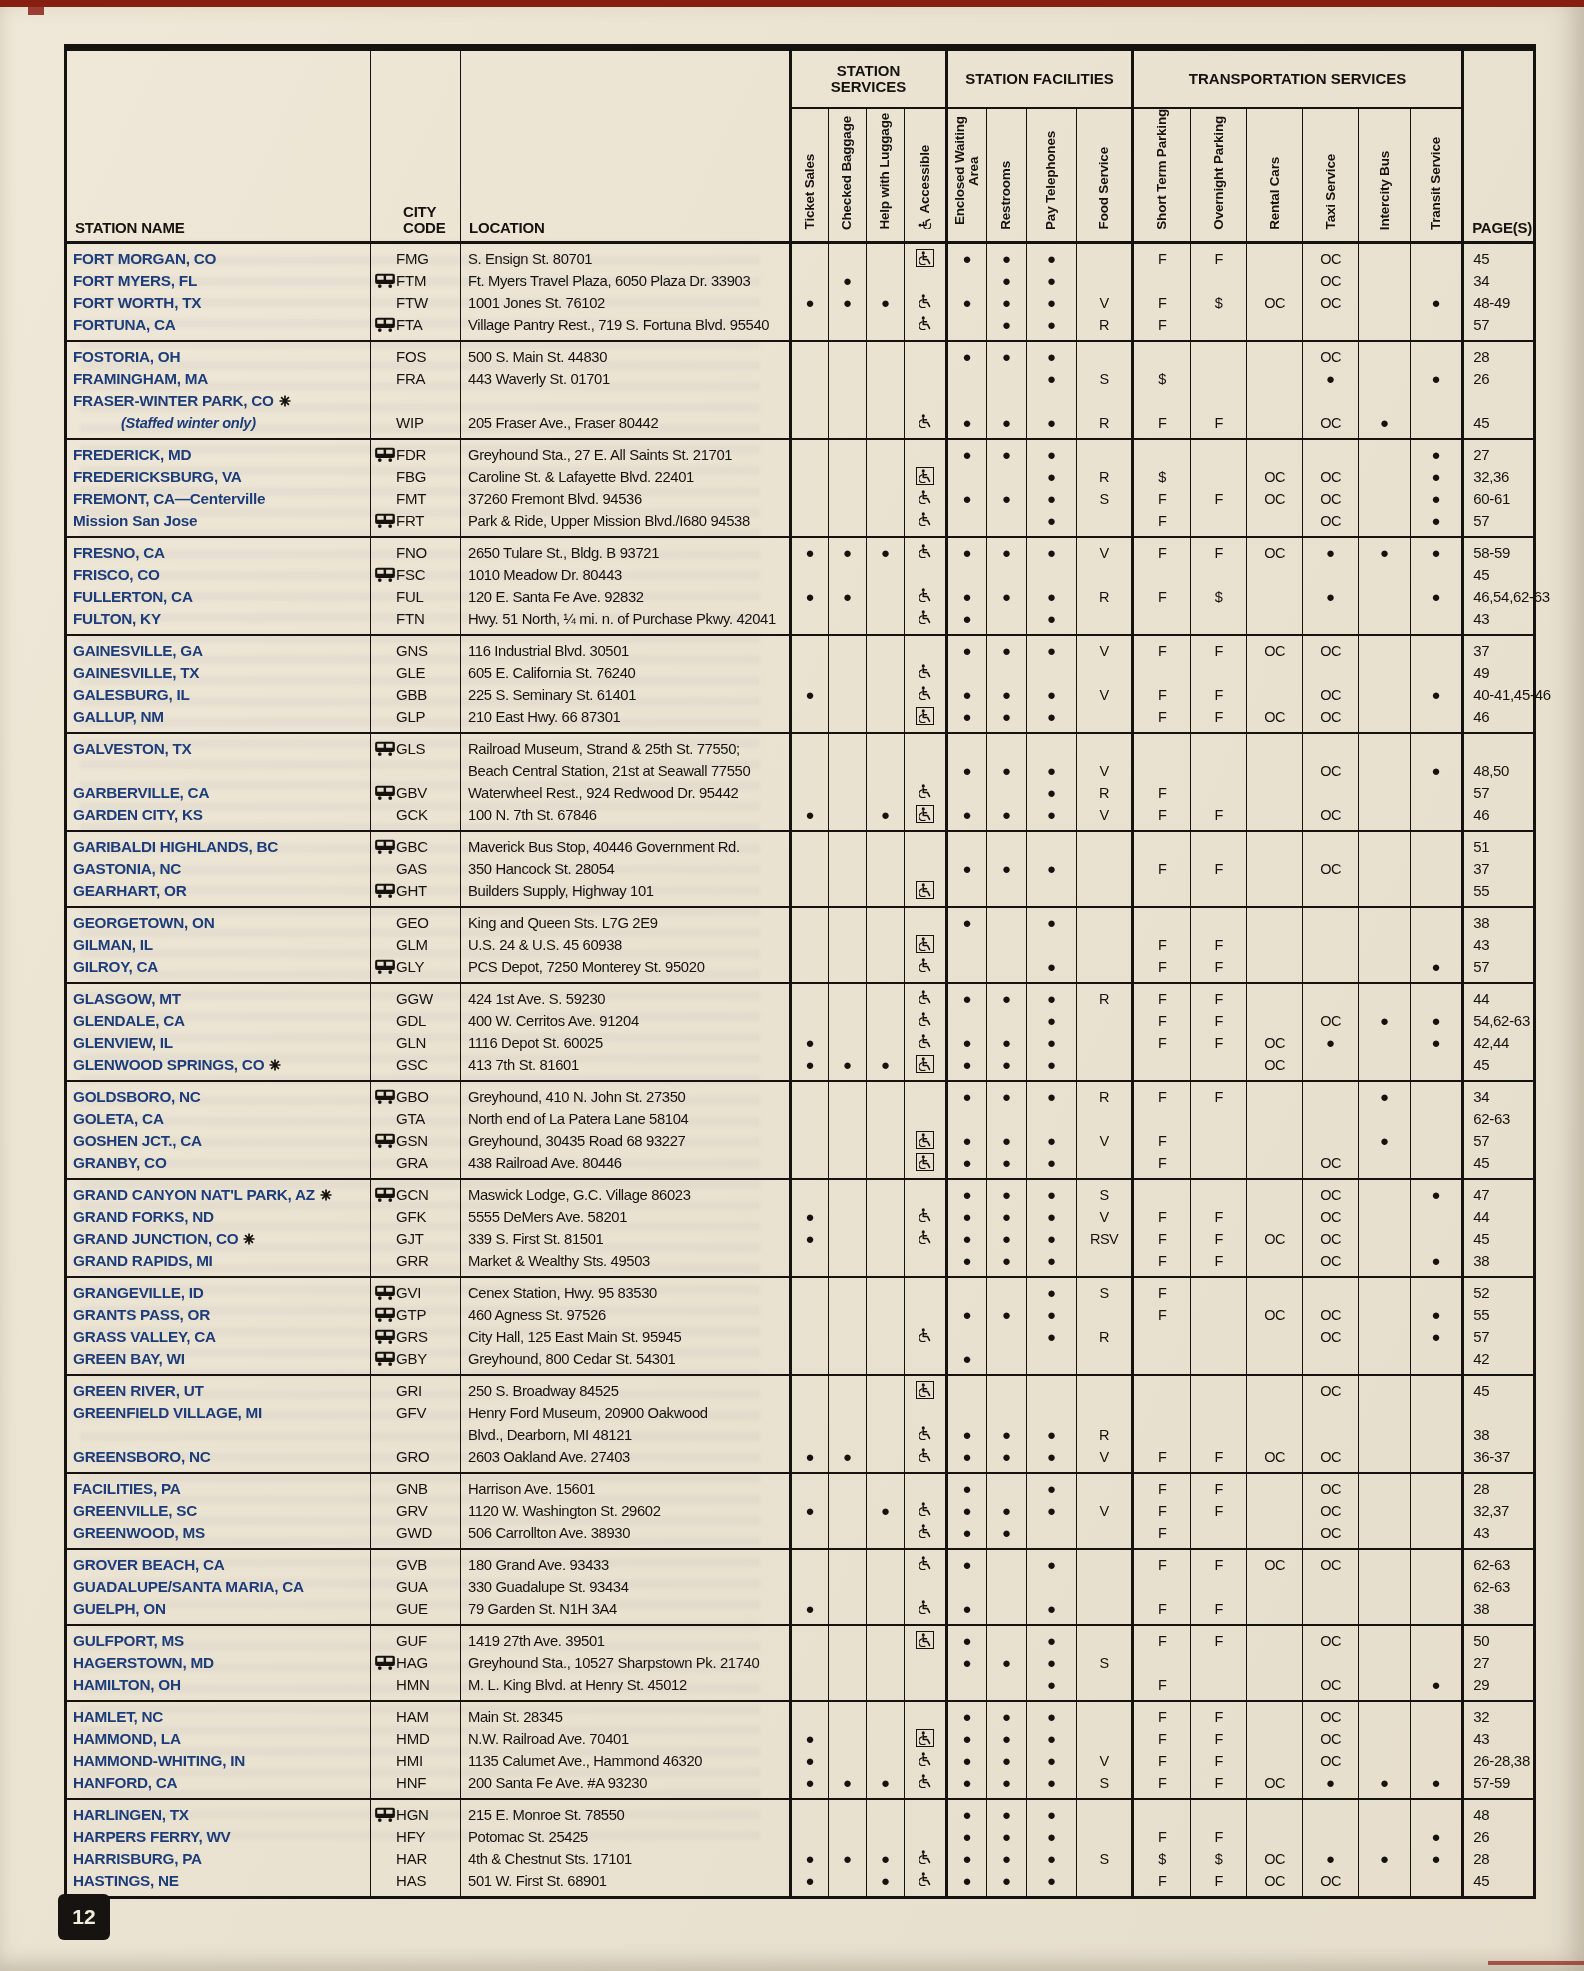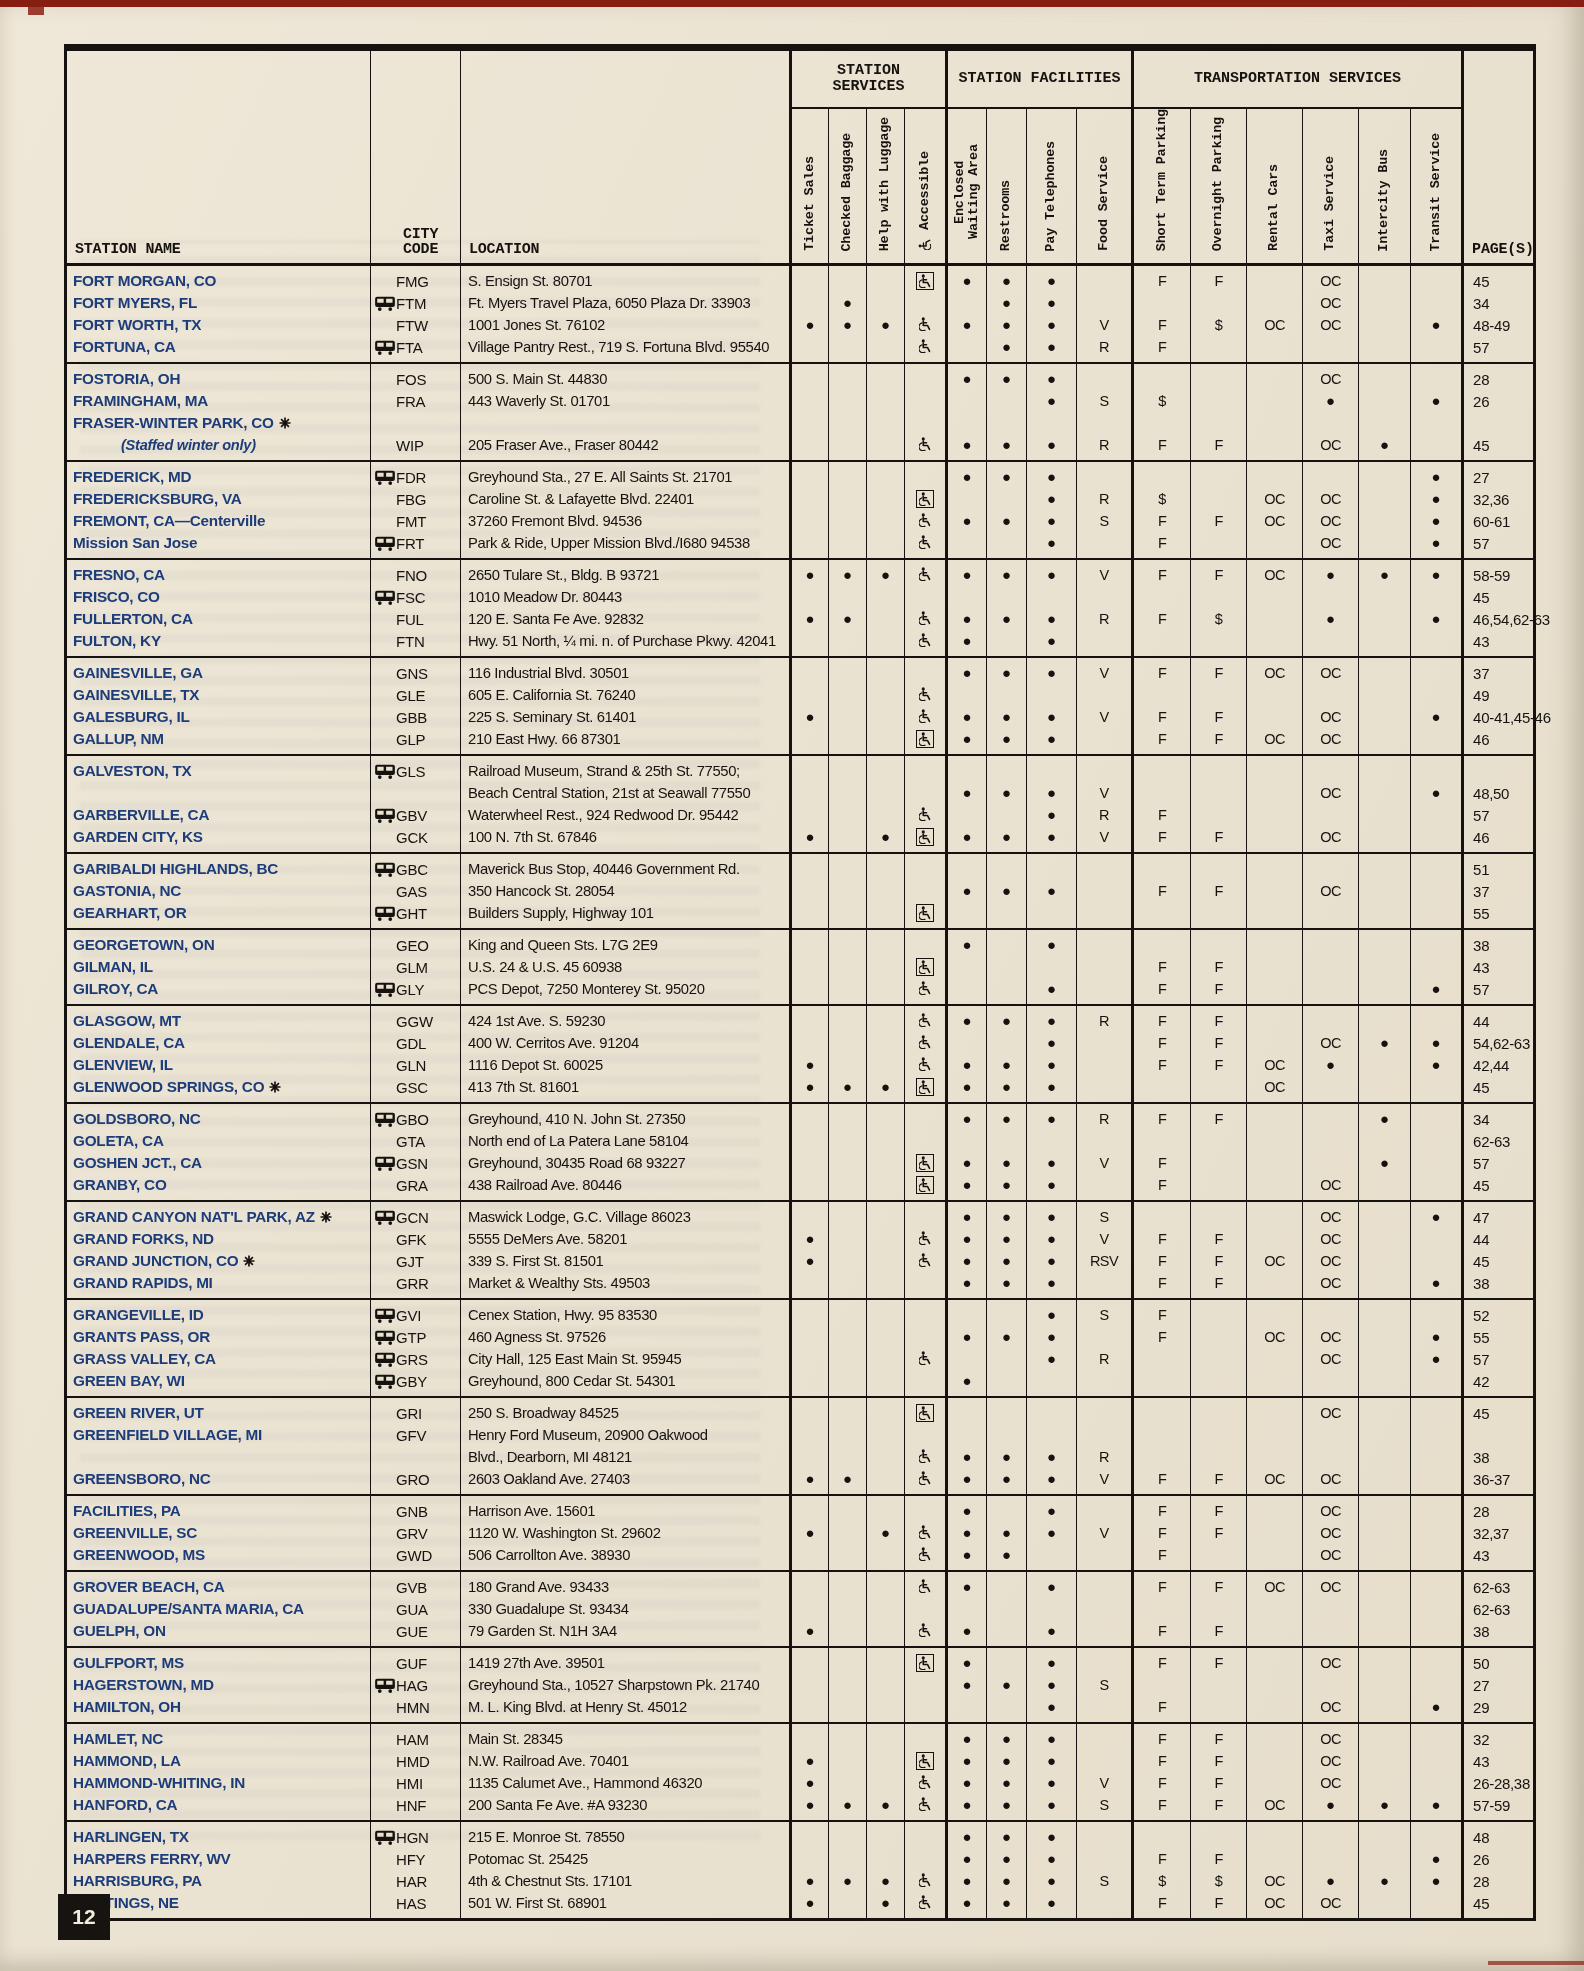--- a/index.html
+++ b/index.html
@@ -11,21 +11,21 @@
   .redmark{position:absolute;top:7px;left:28px;width:16px;height:8px;background:#8e2017;opacity:.85;}
   .redmark2{position:absolute;bottom:6px;right:0;width:96px;height:4px;background:#8e2017;opacity:.7;}
   .ghost{position:absolute;left:80px;top:240px;width:680px;height:1600px;pointer-events:none;
          background:repeating-linear-gradient(0deg,rgba(90,105,135,.05) 0 9px,transparent 9px 21px);
          filter:blur(1.6px);}
   .tablewrap{position:absolute;left:64px;top:44px;}
   table{border-collapse:collapse;table-layout:fixed;width:1469px;background:transparent;}
   th,td{padding:0;margin:0;}
   table{border:3.5px solid #15120f;border-top:7px solid #15120f;}
   
-  thead th{color:#15120f;font-family:Liberation Mono, monospace;}
+  thead th{color:#15120f;}
   tr.h1 th{height:52px;}
   tr.h2 th{height:124px;}
   .hname,.hcode,.hloc,.hpage{vertical-align:bottom;text-align:left;}
   .hlbl{font-size:15px;font-weight:700;letter-spacing:-.2px;display:inline-block;padding:0 0 5px 8px;line-height:1.05;}
   .hcodelbl{max-width:52px;margin-left:24px;}
   .hgrp{font-size:15px;font-weight:700;text-align:center;vertical-align:middle;border-bottom:2.5px solid #15120f;line-height:1.1;padding:2px 6px;}
   .hcode{border-left:1.5px solid #15120f;}
   .hloc{border-left:1.5px solid #15120f;}
   .gs{border-left:3px solid #15120f;}
   .gf{border-left:3px solid #15120f;margin-left:14px;}
@@ -58,21 +58,21 @@
   .loc{display:inline-block;padding-left:7px;font-size:14.8px;letter-spacing:-.35px;white-space:nowrap;line-height:1;}
   td.svc{text-align:center;border-left:1.5px solid #15120f;}
   td.svc.sec{border-left:3px solid #15120f;}
   td.tdpage{border-left:3px solid #15120f;text-align:left;}
   .pg{padding-left:9px;font-size:15px;letter-spacing:-.3px;white-space:nowrap;}
   .dot{font-size:15px;line-height:1;}
   .val{font-size:14.5px;font-weight:400;letter-spacing:-.5px;}
   .wc,.wcbox{display:inline-block;line-height:0;}
   .wcbox{border:1.6px solid #15120f;padding:1px 2px;}
   .badge{position:absolute;left:58px;top:1894px;width:52px;height:46px;background:#171310;
-         color:#f2ecdc;font-weight:700;font-size:21px;display:flex;align-items:center;justify-content:center;}
+         color:#f2ecdc;font-weight:700;font-size:21px;display:flex;align-items:center;justify-content:center;border-radius:6px;}
 </style>
 </head>
 <body>
 
 <div class="sheet">
   <div class="topstrip"></div>
   <div class="redmark"></div>
   <div class="ghost"></div>
 
   <div class="tablewrap">

